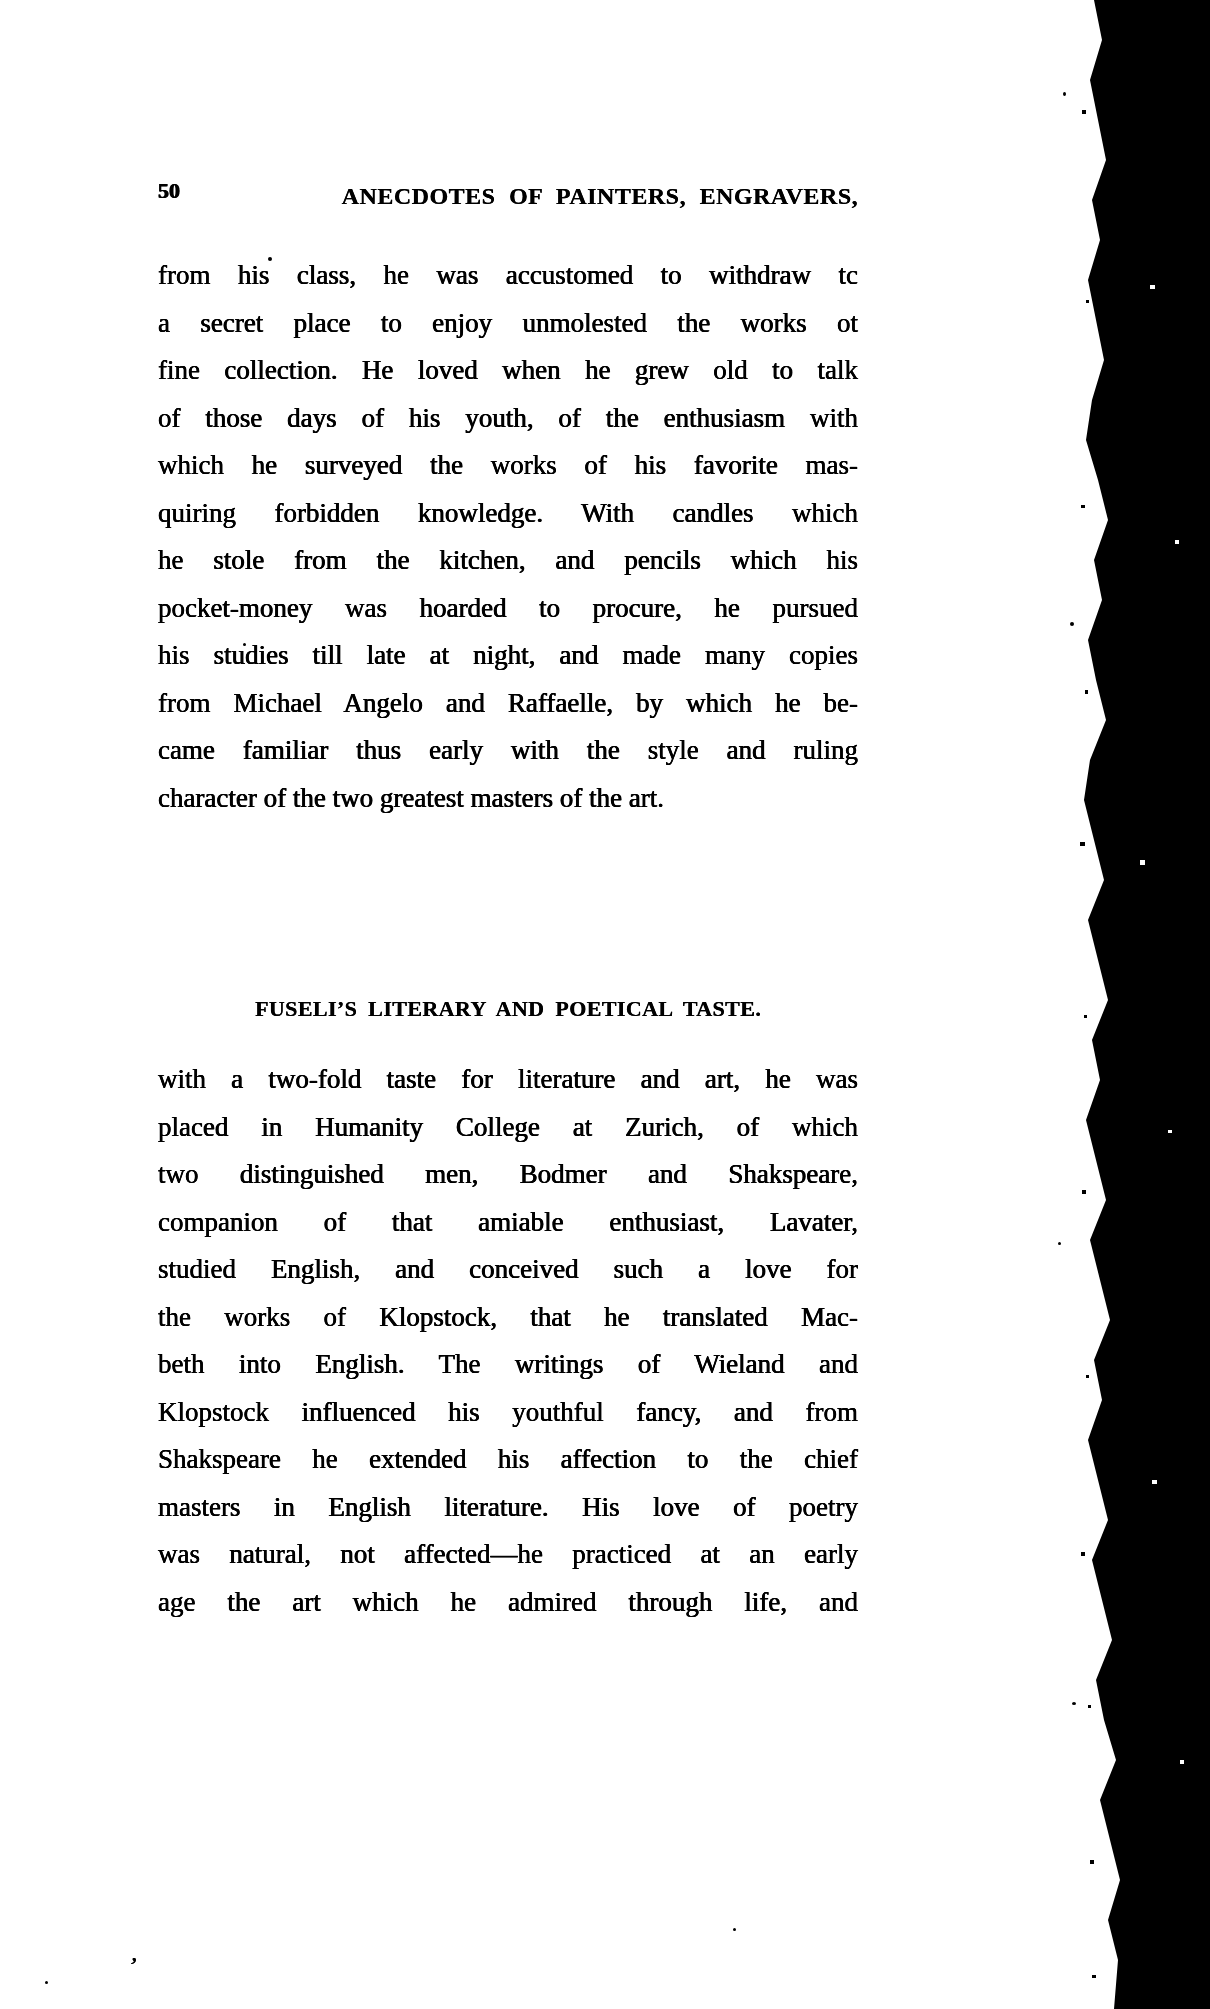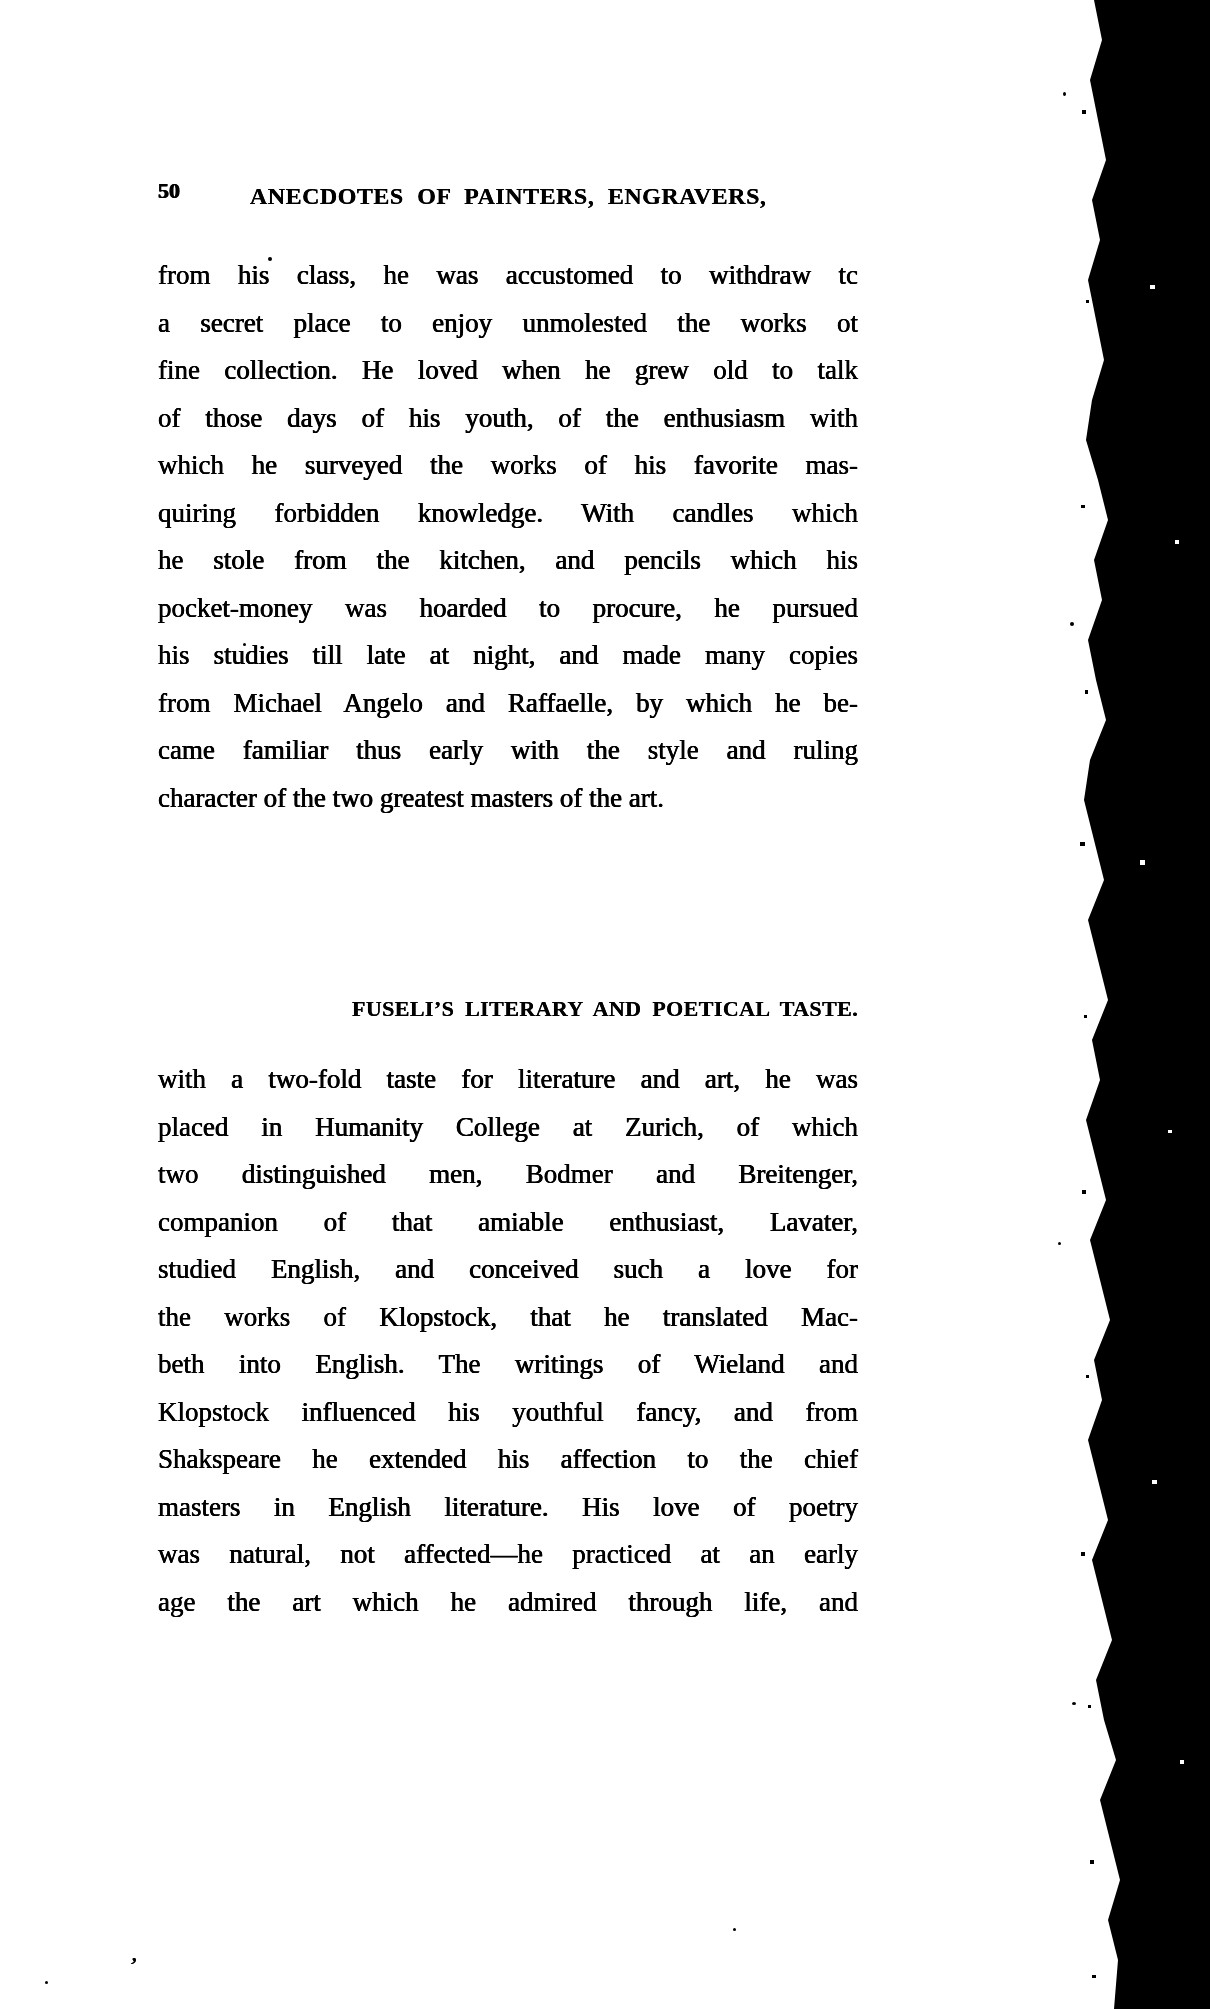--- a/index.html
+++ b/index.html
@@ -12,40 +12,40 @@
   .page{position:absolute;inset:0;background:#fff}
 
   
   .page-number{
     position:absolute;left:158px;top:178px;
     font-size:22px;font-weight:700;
     text-shadow:0.4px 0 0 #000,-0.4px 0 0 #000;
   }
   .running-title{
     position:absolute;left:158px;top:183px;width:700px;
-    text-align:center;font-size:24px;font-weight:700;
+    text-align:right;font-size:24px;font-weight:700;
     letter-spacing:0.5px;word-spacing:7px;
     text-shadow:0.3px 0 0 #000;
   }
 
   
   .para{
     position:absolute;left:158px;width:700px;
     font-size:27px;line-height:47.5px;
     text-shadow:0.35px 0 0 #000,-0.35px 0 0 #000;
   }
   .para-1{top:252px}
   .para-2{top:1056px}
   .line{text-align:justify;text-align-last:justify}
   .line.flush{text-align-last:left}
   .line.indent{text-indent:34px}
 
   .section-heading{
     position:absolute;left:158px;top:996px;width:700px;margin:0;
-    text-align:right;font-size:22px;font-weight:700;
+    text-align:center;font-size:22px;font-weight:700;
     letter-spacing:0.4px;word-spacing:5px;
     text-shadow:0.3px 0 0 #000;
   }
 
   
   .scan-band{position:absolute;top:0;right:0;width:130px;height:2009px}
   .speck{position:absolute;background:#000;border-radius:50%}
   .speck.s1{left:268px;top:257px;width:4px;height:4px}
   .speck.s2{left:243px;top:643px;width:3px;height:3px}
   .speck.s3{left:45px;top:1981px;width:3px;height:3px}
@@ -81,21 +81,21 @@
     <div class="line">from Michael Angelo and Raffaelle, by which he be-</div>
     <div class="line">came familiar thus early with the style and ruling</div>
     <div class="line flush">character of the two greatest masters of the art.</div>
   </div>
 
   <h2 class="section-heading">FUSELI’S LITERARY AND POETICAL TASTE.</h2>
 
   <div class="para para-2">
     <div class="line">with a two-fold taste for literature and art, he was</div>
     <div class="line">placed in Humanity College at Zurich, of which</div>
-    <div class="line">two distinguished men, Bodmer and Breitenger,</div>
+    <div class="line">two distinguished men, Bodmer and Shakspeare,</div>
     <div class="line">companion of that amiable enthusiast, Lavater,</div>
     <div class="line">studied English, and conceived such a love for</div>
     <div class="line">the works of Klopstock, that he translated Mac-</div>
     <div class="line">beth into English. The writings of Wieland and</div>
     <div class="line">Klopstock influenced his youthful fancy, and from</div>
     <div class="line">Shakspeare he extended his affection to the chief</div>
     <div class="line">masters in English literature. His love of poetry</div>
     <div class="line">was natural, not affected—he practiced at an early</div>
     <div class="line">age the art which he admired through life, and</div>
   </div>

